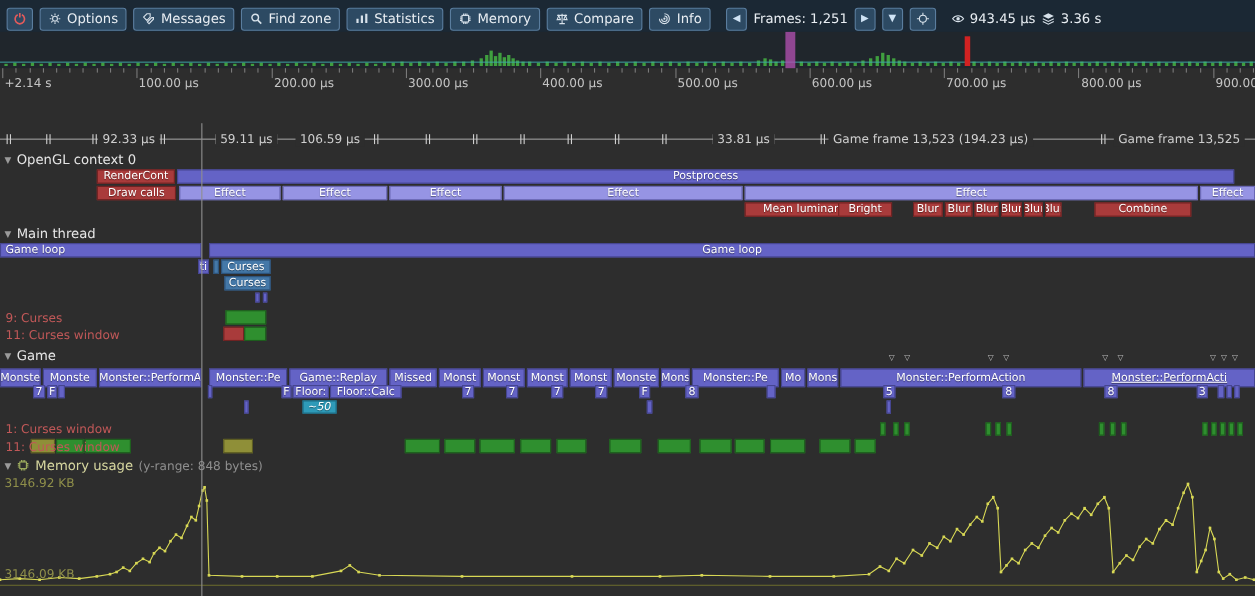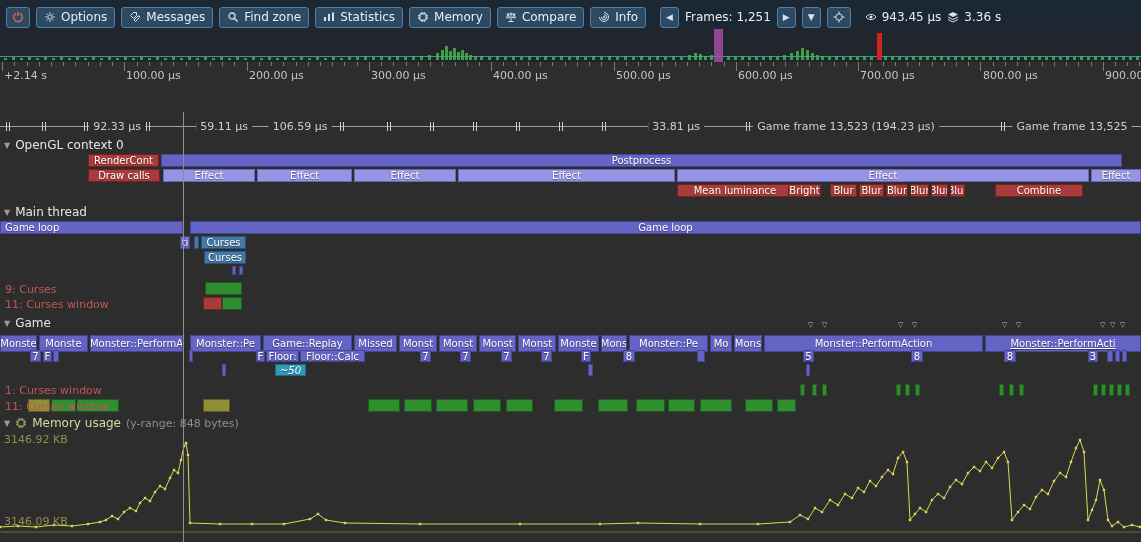--- a/index.html
+++ b/index.html
@@ -554,21 +554,21 @@
         <div class="zone z-red" style="left: 88px; width: 72px;">Draw calls</div>
         <div class="zone z-blue" style="left: 163px; width: 92px;">Effect</div>
         <div class="zone z-blue" style="left: 257px; width: 95px;">Effect</div>
         <div class="zone z-blue" style="left: 354px; width: 102px;">Effect</div>
         <div class="zone z-blue" style="left: 458px; width: 217px;">Effect</div>
         <div class="zone z-blue" style="left: 677px; width: 412px;">Effect</div>
         <div class="zone z-blue" style="left: 1091px; width: 50px;">Effect</div>
       </div>
       <div class="zrow" style="top: 184px; height: 13px;">
         <div class="zone z-red" style="left: 677px; width: 116px;">Mean luminance</div>
-        <div class="zone z-red" style="left: 762px; width: 33px; margin-left: 26px;">Bright</div>
+        <div class="zone z-red" style="left: 762px; width: 49px;">Bright</div>
         <div class="zone z-red" style="left: 830px; width: 27px;">Blur</div>
         <div class="zone z-red" style="left: 859px; width: 25px;">Blur</div>
         <div class="zone z-red" style="left: 886px; width: 22px;">Blur</div>
         <div class="zone z-red" style="left: 910px; width: 19px;">Blur</div>
         <div class="zone z-red" style="left: 931px; width: 17px;">Blur</div>
         <div class="zone z-red" style="left: 950px; width: 15px;">Blur</div>
         <div class="zone z-red" style="left: 995px; width: 88px;">Combine</div>
       </div>
       <div class="zrow" style="top: 221px; height: 13px;">
         <div class="zone z-purple al" style="left: 0px; width: 183px;">Game loop</div>

